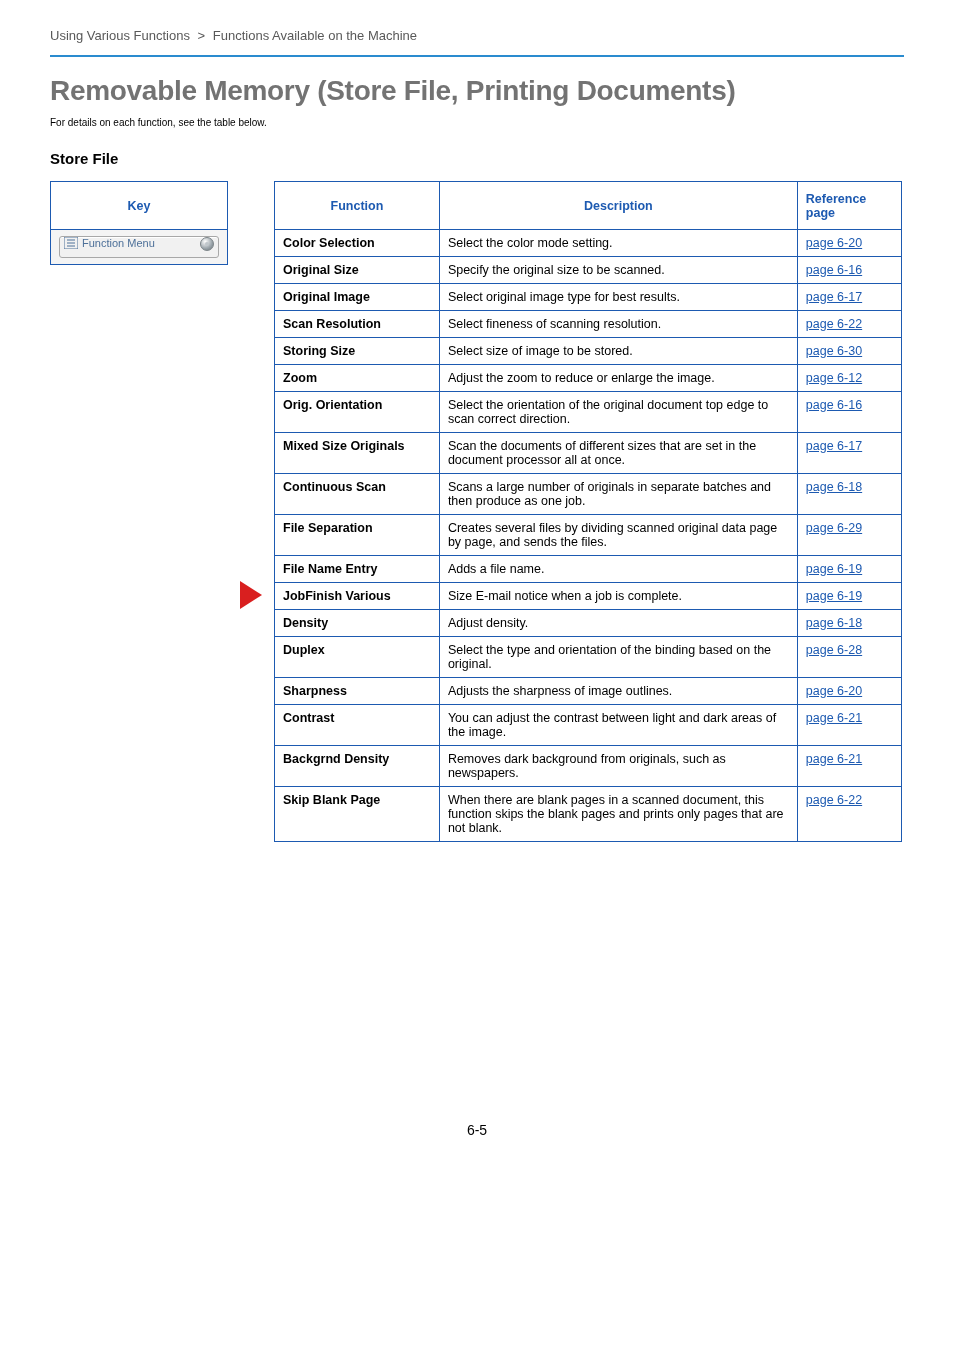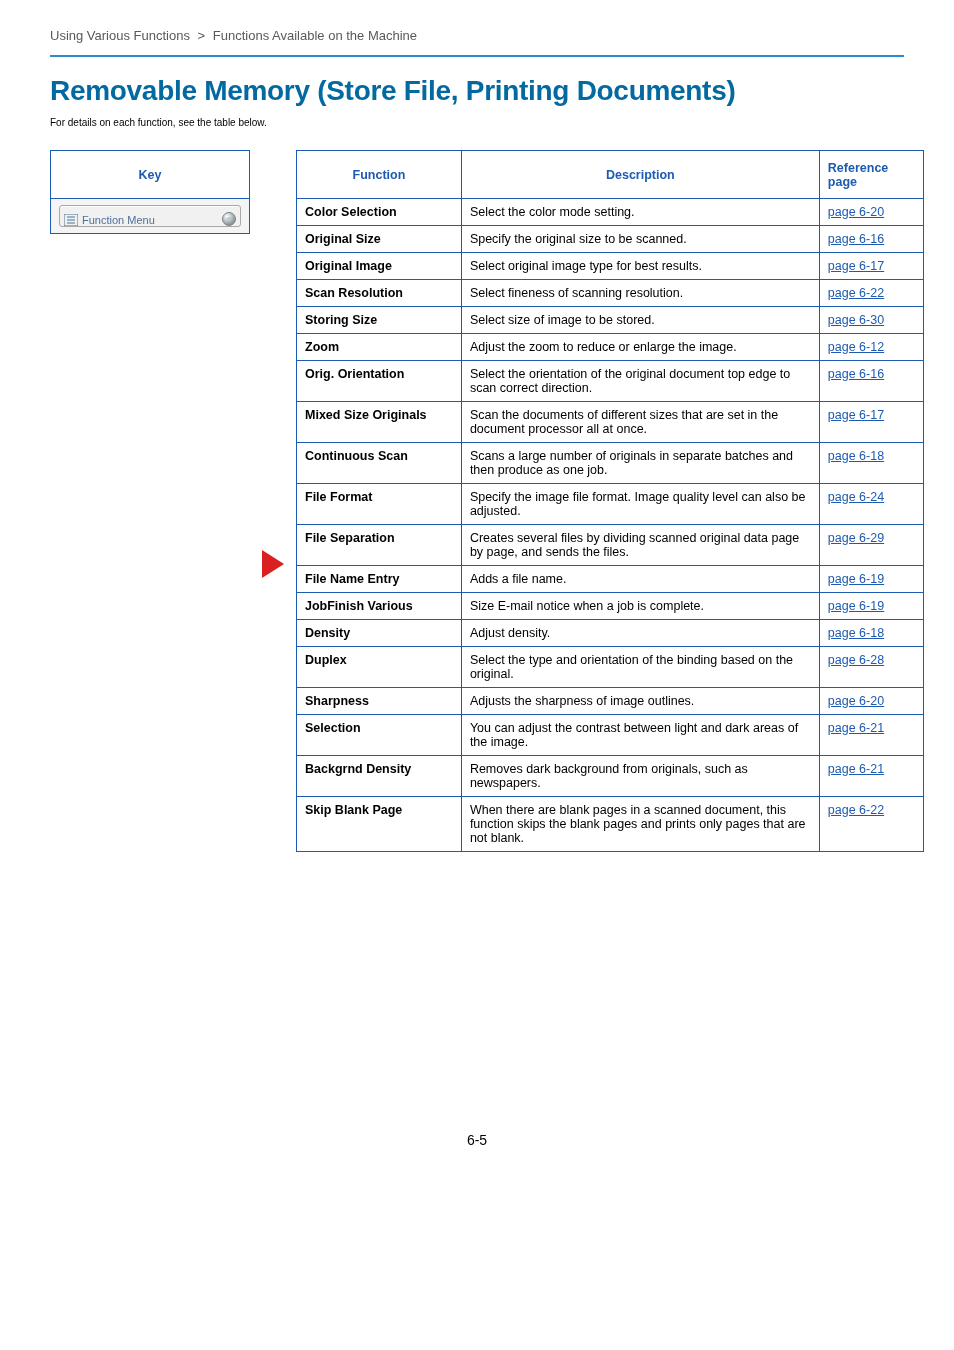--- a/index.html
+++ b/index.html
@@ -21,21 +21,21 @@
   }
   .breadcrumb-sep {
     padding: 0 4px;
   }
   .hr-top {
     border: none;
     border-top: 2px solid #2a8bcf;
     margin-bottom: 18px;
   }
   .main-heading {
-    color: #0369a1;
+    color: #737373;
     font-size: 28px;
     font-weight: bold;
     margin-bottom: 10px;
     letter-spacing: -0.3px;
   }
   .intro {
     font-size: 10px;
     margin-bottom: 22px;
   }
   .sub-heading {
@@ -44,21 +44,21 @@
     color: #000;
     margin-bottom: 14px;
   }
   .content-row {
     display: flex;
     align-items: flex-start;
     gap: 8px;
   }
   
   .key-table {
-    width: 200px;
+    width: 178px;
     border-collapse: collapse;
     flex-shrink: 0;
     border-radius: 16px;
   }
   .key-table th, .key-table td {
     border: 1px solid #1d5ab1;
     padding: 6px 8px;
     font-size: 12.5px;
   }
   .key-table th {
@@ -70,21 +70,21 @@
   }
   .key-table td {
     background: #f4f4f4;
     height: 34px;
     vertical-align: middle;
   }
 
   
   .fm-btn {
     display: flex;
-    align-items: flex-end;
+    align-items: flex-start;
     justify-content: space-between;
     width: 100%;
     height: 22px;
     background: #f1f1f1;
     border: 1px solid #a8a8a8;
     border-radius: 3px;
     padding: 0 4px;
     font-size: 11px;
     color: #4d7099;
     box-shadow: inset 0 1px 0 #ffffff;
@@ -172,20 +172,21 @@
   <div class="breadcrumb">
     <span>Using Various Functions</span>
     <span class="breadcrumb-sep">&gt;</span>
     <span>Functions Available on the Machine</span>
   </div>
   <hr class="hr-top">
 
   <h1 class="main-heading">Removable Memory (Store File, Printing Documents)</h1>
   <p class="intro">For details on each function, see the table below.</p>
 
+  <h2 class="sub-heading">Store File</h2>
 
   <div class="content-row">
 
     <table class="key-table">
       <tbody>
           <tr>
         <th>Key</th>
       </tr>
       <tr>
         <td>
@@ -258,25 +259,20 @@
             <td class="col-fn">Mixed Size Originals</td>
             <td class="col-desc">Scan the documents of different sizes that are set in the document processor all at once.</td>
             <td class="col-ref"><span class="ref-link">page 6-17</span></td>
           </tr>
           <tr>
             <td class="col-fn">Continuous Scan</td>
             <td class="col-desc">Scans a large number of originals in separate batches and then produce as one job.</td>
             <td class="col-ref"><span class="ref-link">page 6-18</span></td>
           </tr>
           <tr>
-            <td class="col-fn">File Format</td>
-            <td class="col-desc">Specify the image file format. Image quality level can also be adjusted.</td>
-            <td class="col-ref"><span class="ref-link">page 6-24</span></td>
-          </tr>
-          <tr>
             <td class="col-fn">File Separation</td>
             <td class="col-desc">Creates several files by dividing scanned original data page by page, and sends the files.</td>
             <td class="col-ref"><span class="ref-link">page 6-29</span></td>
           </tr>
           <tr>
             <td class="col-fn">File Name Entry</td>
             <td class="col-desc">Adds a file name.</td>
             <td class="col-ref"><span class="ref-link">page 6-19</span></td>
           </tr>
           <tr>
@@ -293,21 +289,21 @@
             <td class="col-fn">Duplex</td>
             <td class="col-desc">Select the type and orientation of the binding based on the original.</td>
             <td class="col-ref"><span class="ref-link">page 6-28</span></td>
           </tr>
           <tr>
             <td class="col-fn">Sharpness</td>
             <td class="col-desc">Adjusts the sharpness of image outlines.</td>
             <td class="col-ref"><span class="ref-link">page 6-20</span></td>
           </tr>
           <tr>
-            <td class="col-fn">Selection</td>
+            <td class="col-fn">Contrast</td>
             <td class="col-desc">You can adjust the contrast between light and dark areas of the image.</td>
             <td class="col-ref"><span class="ref-link">page 6-21</span></td>
           </tr>
           <tr>
             <td class="col-fn">Backgrnd Density</td>
             <td class="col-desc">Removes dark background from originals, such as newspapers.</td>
             <td class="col-ref"><span class="ref-link">page 6-21</span></td>
           </tr>
           <tr>
             <td class="col-fn">Skip Blank Page</td>

